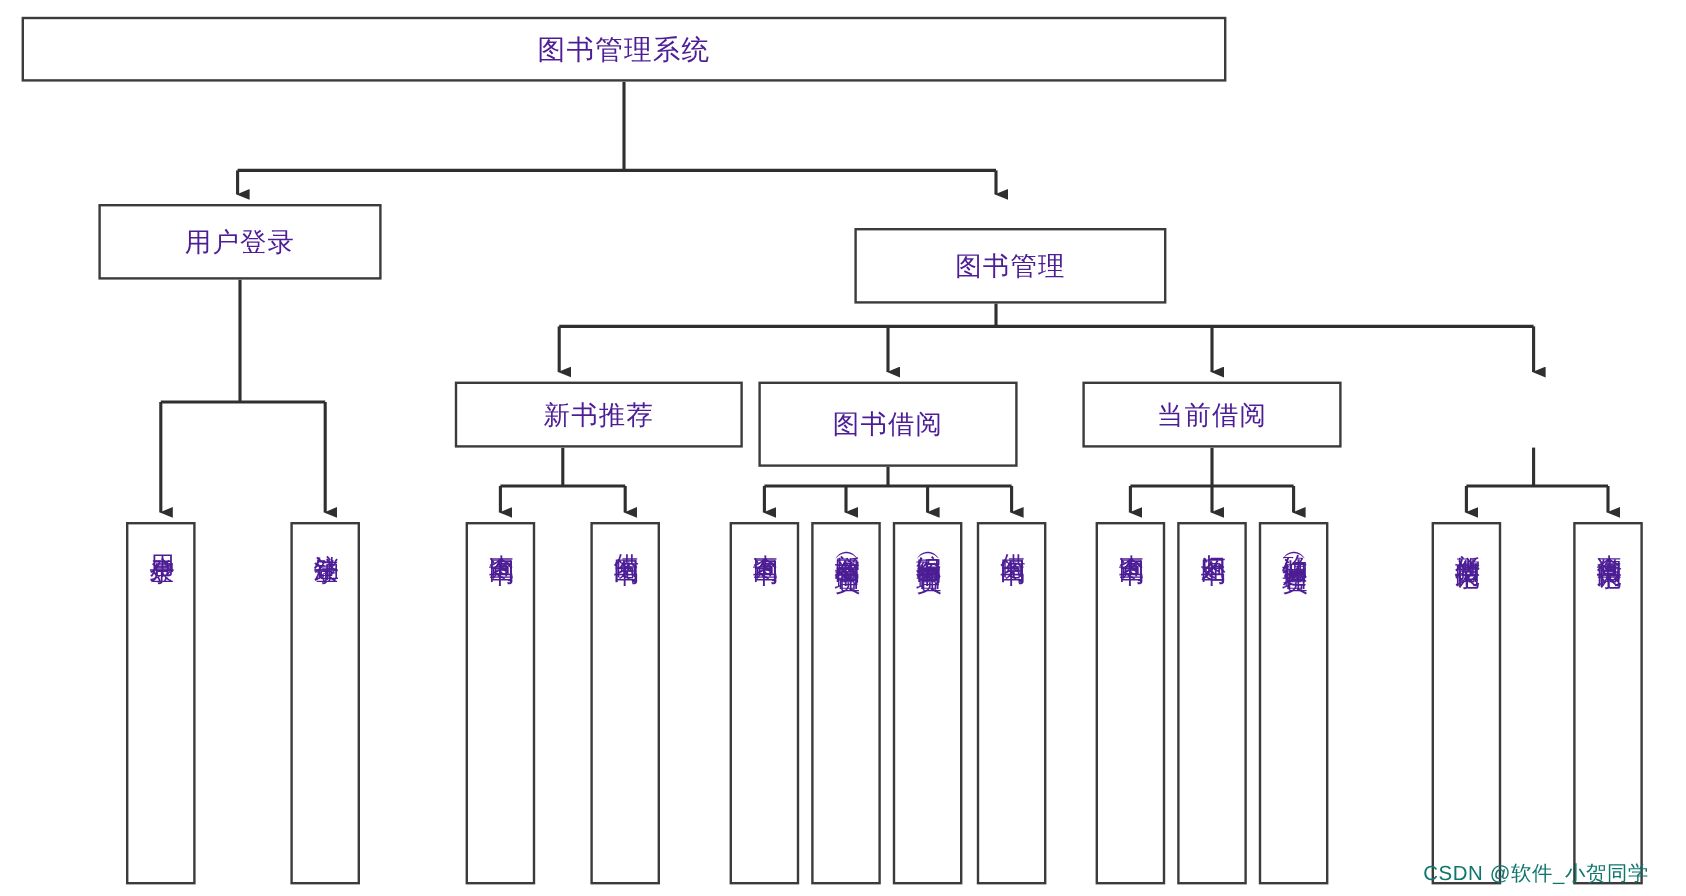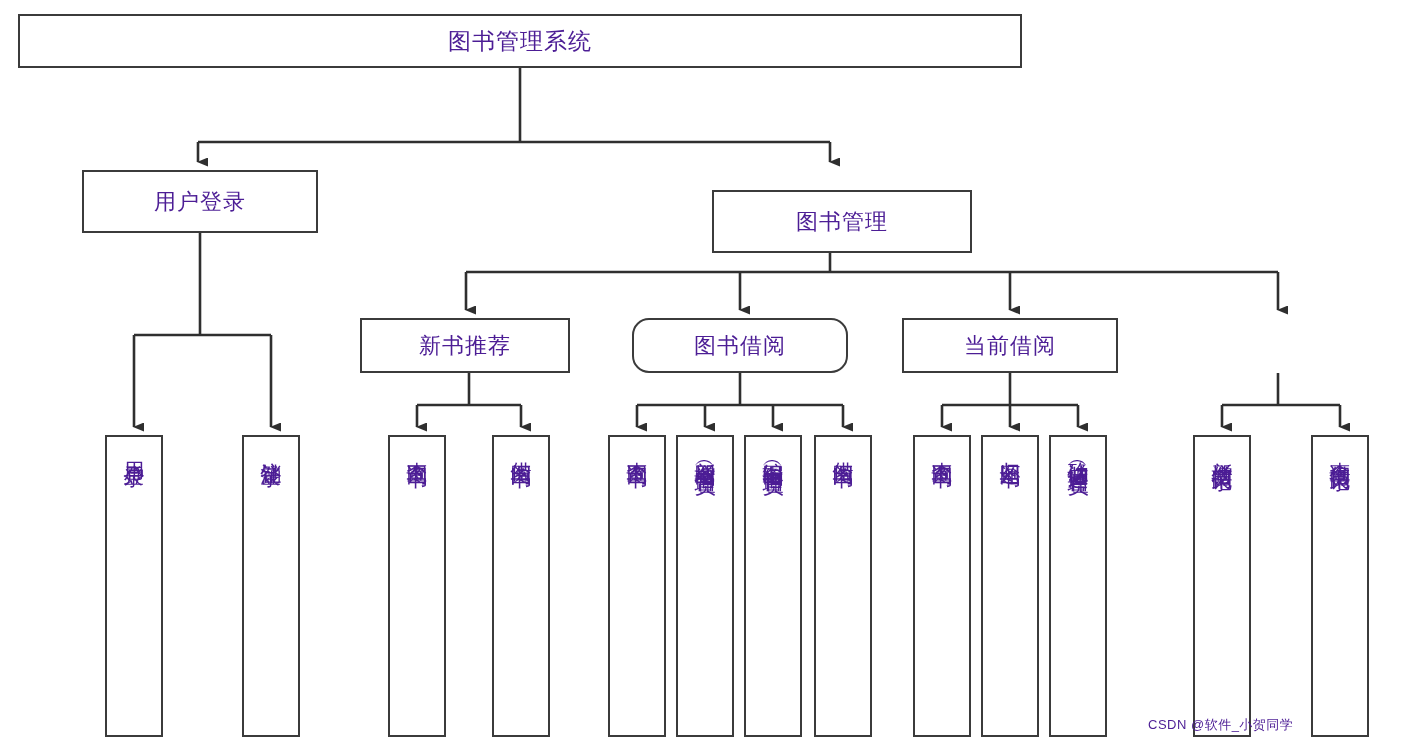--- a/index.html
+++ b/index.html
@@ -5,21 +5,21 @@
   html,body{margin:0;padding:0;background:#ffffff;}
   body{width:1405px;height:747px;overflow:hidden;font-family:"Liberation Sans","DejaVu Sans",sans-serif;}
   #diagram-root{position:relative;width:1405px;height:747px;background:#fff;}
   svg#wires{position:absolute;left:0;top:0;width:1405px;height:747px;}
   .node{position:absolute;box-sizing:border-box;background:#ffffff;border:2.5px solid #3b3b3b;
         display:flex;align-items:center;justify-content:center;color:#4c1d95;}
   .node.h{font-size:22px;letter-spacing:1px;}
   .node.v{font-size:21px;letter-spacing:2px;writing-mode:vertical-rl;text-orientation:upright;
           line-height:1.05;padding:8px 0;justify-content:flex-start;}
   .node.root{font-size:23px;}
-  .watermark{position:absolute;left:1148px;top:716px;font-size:13px;color:#4c1d95;white-space:nowrap;letter-spacing:.5px;}
+  .watermark{position:absolute;left:1186px;top:716px;font-size:17px;color:#0f766e;white-space:nowrap;letter-spacing:.5px;}
 </style>
 </head>
 <body>
 
 <div id="diagram-root">
 
   <svg id="wires" viewBox="0 0 1405 747">
     <defs>
       <marker id="arr" markerWidth="10" markerHeight="11" refX="4.5" refY="10" orient="auto" markerUnits="userSpaceOnUse">
         <path d="M0,0 L9,0 L4.5,11 Z" fill="#2f2f2f"></path>
@@ -67,22 +67,22 @@
       <path d="M1222,405 L1222,427" marker-end="url(#arr)"></path>
       <path d="M1340,405 L1340,427" marker-end="url(#arr)"></path>
     </g>
   </svg>
 
   <div class="node h root" style="left:18px;top:14px;width:1004px;height:54px;">图书管理系统</div>
 
   <div class="node h" style="left:82px;top:170px;width:236px;height:63px;">用户登录</div>
   <div class="node h" style="left:712px;top:170px;width:260px;height:63px;margin-top:20px;">图书管理</div>
 
-  <div class="node h" style="left:360px;top:318px;width:210px;height:55px;">新书推荐</div>
-  <div class="node h" style="left:632px;top:318px;width:216px;height:55px;border-radius:17px;">图书借阅</div>
+  <div class="node h" style="left:379px;top:318px;width:240px;height:55px;">新书推荐</div>
+  <div class="node h" style="left:632px;top:318px;width:216px;height:71px;">图书借阅</div>
   <div class="node h" style="left:902px;top:318px;width:216px;height:55px;font-family:Liberation Serif, serif;">当前借阅</div>
 
   <div class="node v" style="left:105px;top:435px;width:58px;height:302px;">用户登录</div>
   <div class="node v" style="left:242px;top:435px;width:58px;height:302px;">注销登录</div>
 
   <div class="node v" style="left:388px;top:435px;width:58px;height:302px;">查询图书</div>
   <div class="node v" style="left:492px;top:435px;width:58px;height:302px;">借阅图书</div>
 
   <div class="node v" style="left:608px;top:435px;width:58px;height:302px;">查询图书</div>
   <div class="node v" style="left:676px;top:435px;width:58px;height:302px;">新增图书（管理员）</div>

